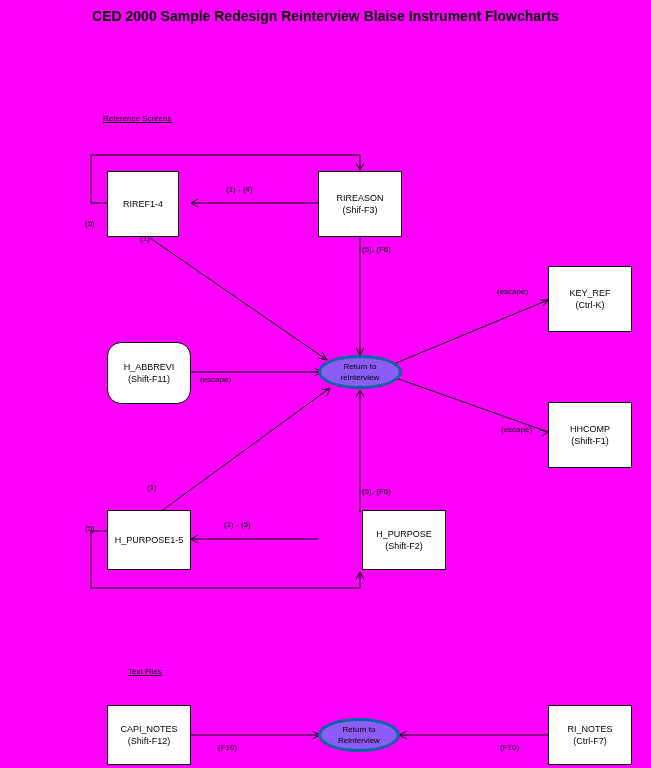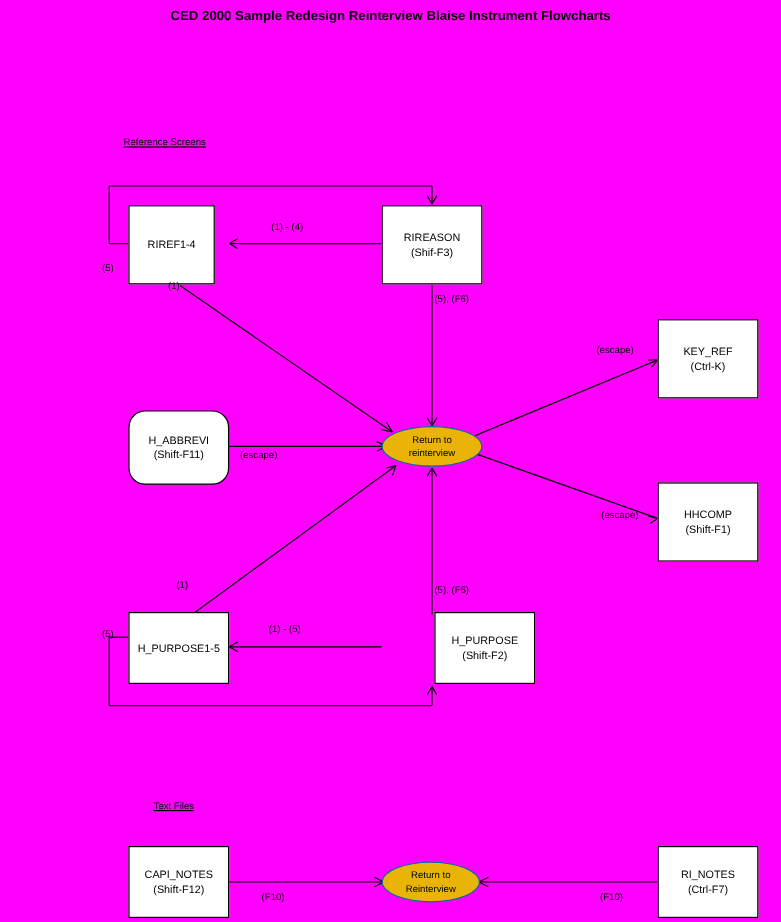--- a/index.html
+++ b/index.html
@@ -10,21 +10,21 @@
     overflow:hidden;
     position:relative;
   }
   #canvas{position:absolute;left:0;top:0;width:651px;height:768px;}
   svg.edges{position:absolute;left:0;top:0;width:651px;height:768px;}
 
   .title{
     position:absolute;
     left:0;top:8px;width:651px;
     text-align:center;
-    font-size:11px;
+    font-size:14px;
     font-weight:bold;
     color:#000;
     letter-spacing:0px;
   }
   .attach{
     position:absolute;
     left:508px;top:69px;width:132px;
     text-align:center;
     font-size:8px;
     color:#000;
@@ -46,22 +46,22 @@
     align-items:center;
     justify-content:center;
     text-align:center;
     font-size:9px;
     color:#000;
     line-height:12px;
   }
   .box .lines{display:block;}
   .ellipse{
     position:absolute;
-    background:#eab308;
-    border:1px solid #0369a1;
+    background:#8b5cf6;
+    border:3px solid #0369a1;
     border-radius:50%;
     box-sizing:border-box;
     display:flex;
     align-items:center;
     justify-content:center;
     text-align:center;
     font-size:8px;
     color:#000;
     line-height:11px;
   }

